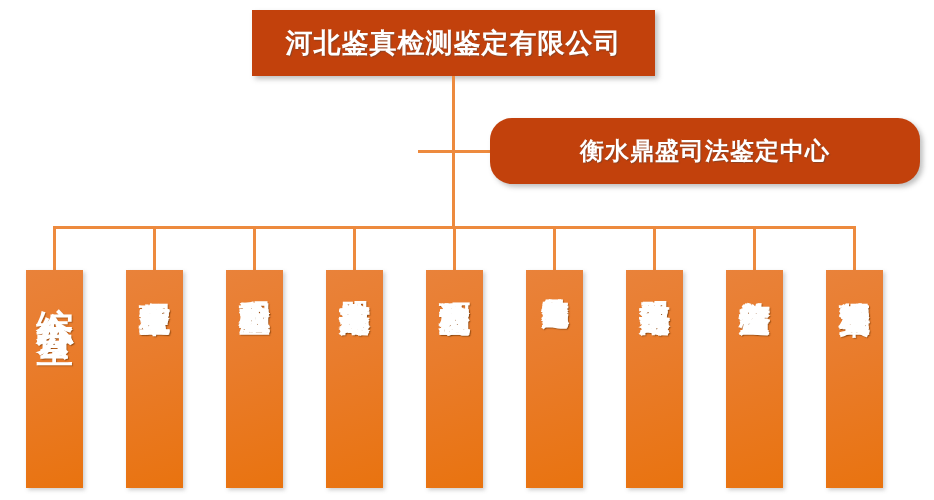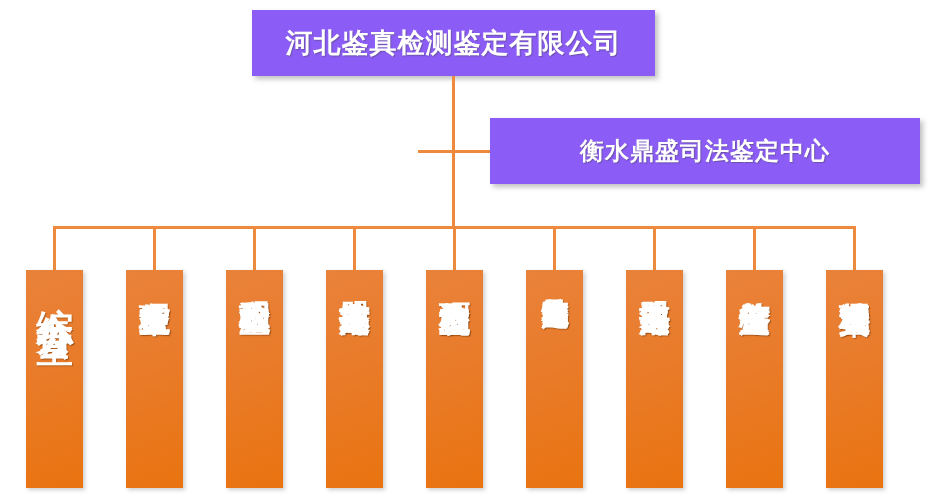--- a/index.html
+++ b/index.html
@@ -23,42 +23,42 @@
   .conn {
     position: absolute;
     background: #ED8A3E;
   }
   .conn-v { width: 3px; }
   .conn-h { height: 3px; }
 
   
   .box-blue {
     position: absolute;
-    background: #8b5cf6;
+    background: #c2410c;
     box-shadow: 3px 3px 5px rgba(90,90,90,0.38);
     display: flex;
     align-items: center;
     justify-content: center;
     box-sizing: border-box;
   }
   .box-blue .label {
     color: #ffffff;
     font-weight: bold;
     letter-spacing: 1px;
     text-shadow: 1px 1px 1px rgba(70,70,70,0.45);
     white-space: nowrap;
   }
 
   #node-root-company { left: 252px; top: 10px; width: 403px; height: 66px; }
   #node-root-company .label { font-size: 27px; }
 
   #node-unit-tech { left: 13px; top: 118px; width: 405px; height: 66px; }
   #node-unit-tech .label { font-size: 24px; }
 
-  #node-unit-forensic { left: 490px; top: 118px; width: 430px; height: 66px; }
+  #node-unit-forensic { left: 490px; top: 118px; width: 430px; height: 66px; border-radius: 22px; }
   #node-unit-forensic .label { font-size: 24px; }
 
   
   #dept-row {
     position: absolute;
     left: 0;
     top: 270px;
     width: 934px;
     height: 218px;
   }

